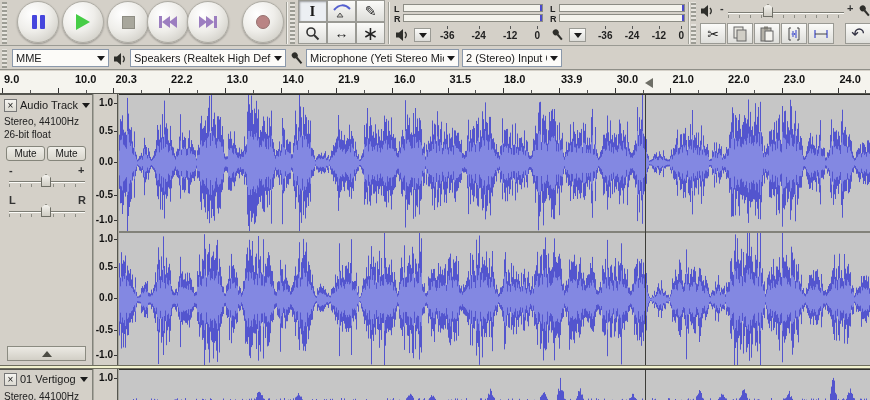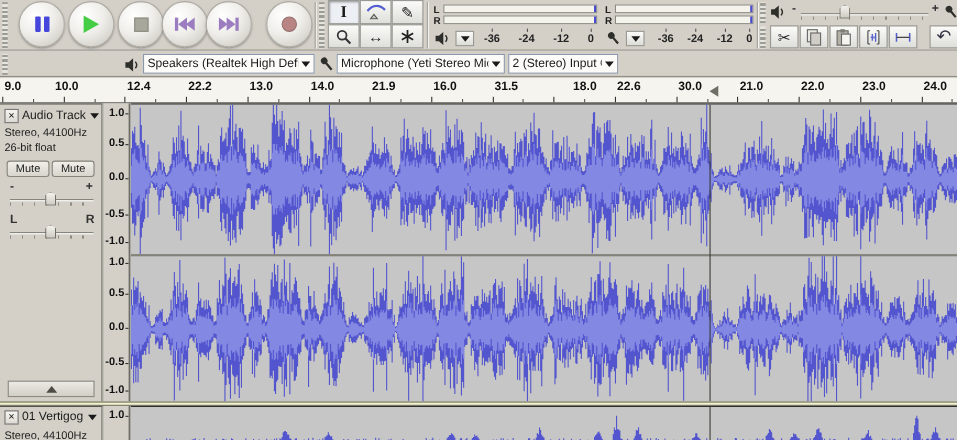--- a/index.html
+++ b/index.html
@@ -251,20 +251,24 @@
           <path d="M2 8h12" stroke="#444"></path>
       </svg>
     </div>
     <div class="editbtn" style="left:845px;top:23px">
         <span class="glyph" style="font-size:16px;color:#334">↶</span>
       </div>
   </div>
 
   <div class="row2">
     <div class="grabber" style="left:2px;top:2px;height:19px"></div>
+    <div class="dropdown" style="left:12px;width:97px">
+      <span class="dtext">MME</span>
+        <div class="dntri"></div>
+    </div>
     <svg style="position:absolute;left:113px;top:5px" width="15" height="14" viewBox="0 0 15 14">
       <polygon points="1,4.5 4,4.5 8,1 8,13 4,9.5 1,9.5" fill="#2e2e2a"></polygon>
       <path d="M10 4 q2.6 3 0 6" stroke="#2e2e2a" stroke-width="1.3" fill="none"></path>
     </svg>
     <div class="dropdown" style="left:130px;width:156px">
       <span class="dtext">Speakers (Realtek High Definit</span>
         <div class="dntri"></div>
     </div>
     <svg style="position:absolute;left:289px;top:3px" width="16" height="17" viewBox="0 0 16 17">
       <g transform="rotate(-40 8 8)">
@@ -279,48 +283,48 @@
     <div class="dropdown" style="left:462px;width:100px">
       <span class="dtext">2 (Stereo) Input C</span>
         <div class="dntri"></div>
     </div>
   </div>
 
   <div class="timeline">
       <div class="tl-label" style="left: 4px;">9.0</div>
       <div class="tl-tick" style="left: 2px;"></div>
       <div class="tl-minor" style="left: 29.85px;"></div>
-      <div class="tl-label" style="left: 50px; text-align: center;">10.0</div>
+      <div class="tl-label" style="left: 75px; text-align: center;">10.0</div>
       <div class="tl-tick" style="left: 57.7px;"></div>
       <div class="tl-minor" style="left: 85.55px;"></div>
-      <div class="tl-label" style="left: 115.4px;">12.4</div>
+      <div class="tl-label" style="left: 115.4px;">20.3</div>
       <div class="tl-tick" style="left: 113.4px;"></div>
       <div class="tl-minor" style="left: 141.25px;"></div>
       <div class="tl-label" style="left: 171.1px;">22.2</div>
       <div class="tl-tick" style="left: 169.1px;"></div>
       <div class="tl-minor" style="left: 196.95px;"></div>
       <div class="tl-label" style="left: 226.8px;">13.0</div>
       <div class="tl-tick" style="left: 224.8px;"></div>
       <div class="tl-minor" style="left: 252.65px;"></div>
       <div class="tl-label" style="left: 282.5px;">14.0</div>
       <div class="tl-tick" style="left: 280.5px;"></div>
       <div class="tl-minor" style="left: 308.35px;"></div>
       <div class="tl-label" style="left: 338.2px;">21.9</div>
       <div class="tl-tick" style="left: 336.2px;"></div>
       <div class="tl-minor" style="left: 364.05px;"></div>
       <div class="tl-label" style="left: 393.9px;">16.0</div>
       <div class="tl-tick" style="left: 391.9px;"></div>
       <div class="tl-minor" style="left: 419.75px;"></div>
       <div class="tl-label" style="left: 449.6px;">31.5</div>
       <div class="tl-tick" style="left: 447.6px;"></div>
       <div class="tl-minor" style="left: 475.45px;"></div>
-      <div class="tl-label" style="left: 521px;">18.0</div>
+      <div class="tl-label" style="left: 504px;">18.0</div>
       <div class="tl-tick" style="left: 503.3px;"></div>
       <div class="tl-minor" style="left: 531.15px;"></div>
-      <div class="tl-label" style="left: 561px;">22.6</div>
+      <div class="tl-label" style="left: 561px;">33.9</div>
       <div class="tl-tick" style="left: 559px;"></div>
       <div class="tl-minor" style="left: 586.85px;"></div>
       <div class="tl-label" style="left: 616.7px;">30.0</div>
       <div class="tl-tick" style="left: 614.7px;"></div>
       <div class="tl-minor" style="left: 642.55px;"></div>
       <div class="tl-label" style="left: 672.4px;">21.0</div>
       <div class="tl-tick" style="left: 670.4px;"></div>
       <div class="tl-minor" style="left: 698.25px;"></div>
       <div class="tl-label" style="left: 728.1px;">22.0</div>
       <div class="tl-tick" style="left: 726.1px;"></div>

